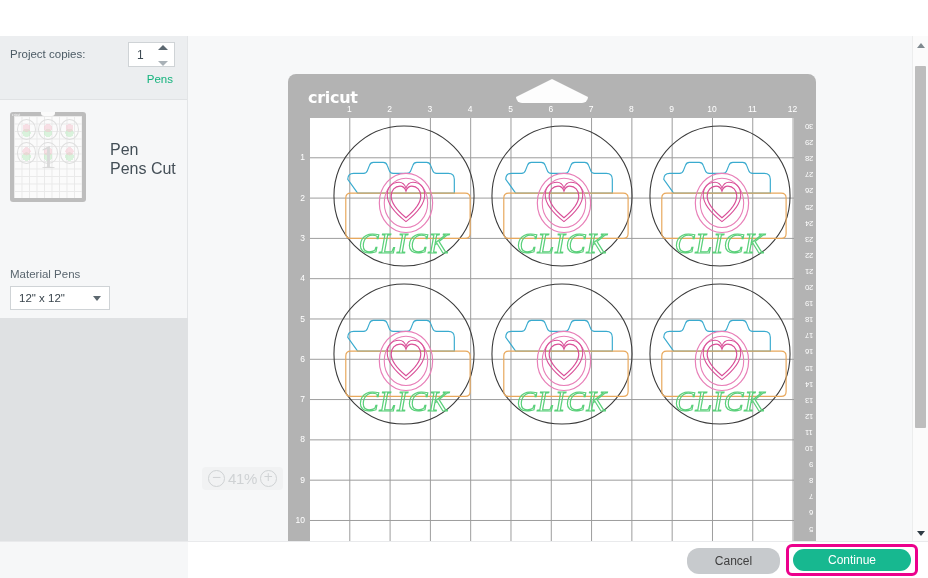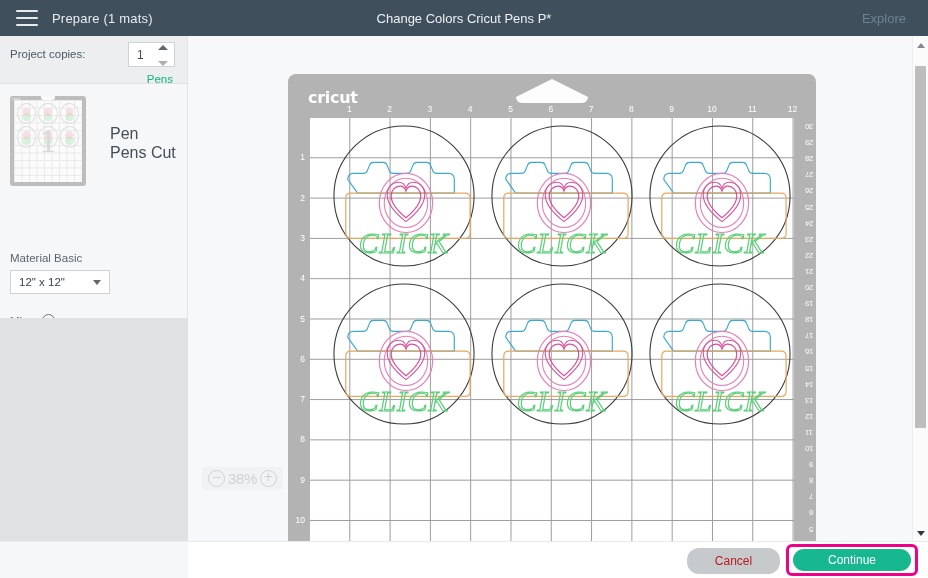--- a/index.html
+++ b/index.html
@@ -33,21 +33,21 @@
     position:absolute;right:22px;top:0;height:36px;display:flex;align-items:center;
     color:#6f8190;font-size:13px;cursor:pointer;
   }
 
   
   .sidebar{
     position:absolute;left:0;top:36px;width:188px;height:506px;
     background:#f6f7f8;border-right:1px solid #e3e5e7;box-sizing:border-box;
   }
   .copies-row{
-    position:relative;height:48px;background:#eceef0;
+    position:relative;height:64px;background:#eceef0;
     border-bottom:1px solid #e0e2e4;
     padding:0 10px;box-sizing:border-box;
   }
   .copies-label{
     position:absolute;left:10px;top:12px;font-size:11.5px;color:#4b5a64;
   }
   .stepper{
     position:absolute;left:128px;top:6px;width:47px;height:25px;
     background:#ffffff;border:1px solid #cfd3d6;box-sizing:border-box;
     display:flex;align-items:center;
@@ -173,48 +173,38 @@
     background:#bdbdbd;border-radius:1px;}
 
   
   .footer{
     position:absolute;left:0;bottom:0;width:928px;height:36px;background:#ffffff;
     border-top:1px solid #e9eaec;
   }
   .footer-left{position:absolute;left:0;top:0;width:188px;height:36px;background:#f6f7f8;}
   .btn-cancel{
     position:absolute;right:148px;top:6px;width:93px;height:26px;background:#c7cacd;
-    border-radius:12px;color:#b91c1c;font-size:12px;display:flex;align-items:center;
+    border-radius:12px;color:#404040;font-size:12px;display:flex;align-items:center;
     justify-content:center;cursor:pointer;
   }
   .btn-continue-wrap{
     position:absolute;right:10px;top:2px;width:132px;height:32px;
     border:3px solid #ec008c;border-radius:6px;box-sizing:border-box;
     display:flex;align-items:center;justify-content:center;
   }
   .btn-continue{
     width:118px;height:22px;background:#17b890;border-radius:11px;color:#ffffff;
     font-size:12px;display:flex;align-items:center;justify-content:center;cursor:pointer;
   }
 </style>
 </head>
 <body>
 
 <div class="app">
 
-  <div class="header">
-    <div class="hamburger">
-      <span></span>
-        <span></span>
-        <span></span>
-    </div>
-    <div class="header-left-title">Prepare (1 mats)</div>
-    <div class="header-center-title">Change Colors Cricut Pens P*</div>
-    <div class="header-right">Explore</div>
-  </div>
 
   <div class="sidebar">
 
     <div class="copies-row">
       <div class="copies-label">Project copies:</div>
       <div class="stepper">
         <div class="stepper-value">1</div>
         <div class="stepper-arrows">
           <div class="arrow-up"></div>
           <div class="arrow-dn"></div>
@@ -239,21 +229,21 @@
         </div>
         <div class="thumb-cricut">cricut</div>
         <div class="thumb-tab"></div>
       </div>
       <div class="mat-meta">
         <div>Pen</div>
         <div>Pens Cut</div>
       </div>
     </div>
 
-    <div class="section-label">Material Basic</div>
+    <div class="section-label">Material Pens</div>
     <div class="select">
       <div class="select-value">12" x 12"</div>
       <div class="caret"></div>
     </div>
 
     <div class="mirror-row">
       <div class="mirror-label">Mirror</div>
       <div class="info-icon">i</div>
     </div>
     <div class="toggle">
@@ -398,21 +388,21 @@
     <path d="M77 101 C63 90 58 81 58 74 C58 66 63 61 70 61 C74 61 76 64 77 67 C78 64 80 61 84 61 C91 61 96 66 96 74 C96 81 91 90 77 101 Z" fill="none" stroke="#d94f98" stroke-width="1.1"></path>
     <text x="75" y="133" text-anchor="middle" font-family="Liberation Serif, serif" font-size="30" font-style="italic" fill="none" stroke="#5ad07a" stroke-width="1.2" letter-spacing="1">CLICK</text>
   </svg>
             </div>
           </div>
       </div>
     </div>
 
     <div class="zoomctl">
       <div class="zoom-btn">−</div>
-      <div class="zoom-val">38%</div>
+      <div class="zoom-val">41%</div>
       <div class="zoom-btn">+</div>
     </div>
   </div>
 
   <div class="vscroll">
     <div class="vscroll-up">
         <div class="tri-up"></div>
       </div>
     <div class="vscroll-thumb"></div>
     <div class="vscroll-dn">

